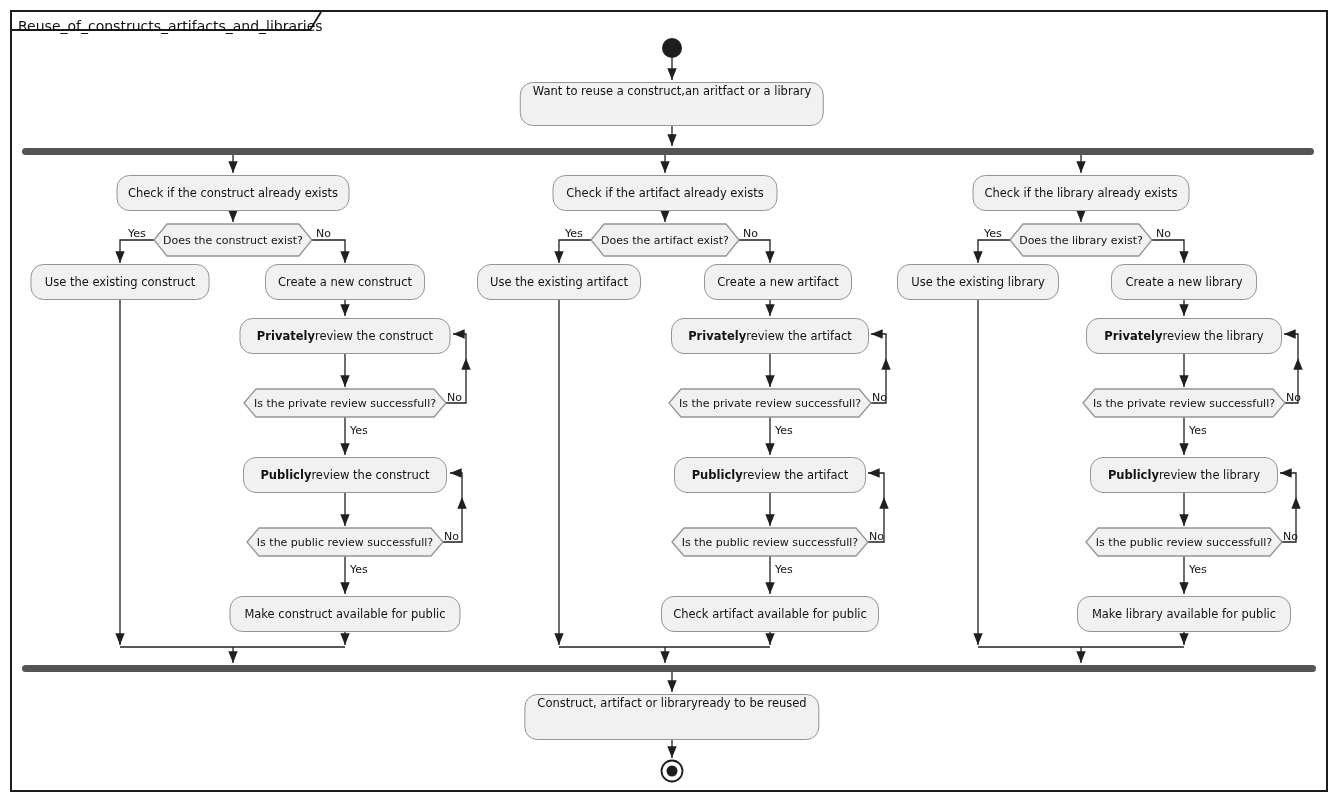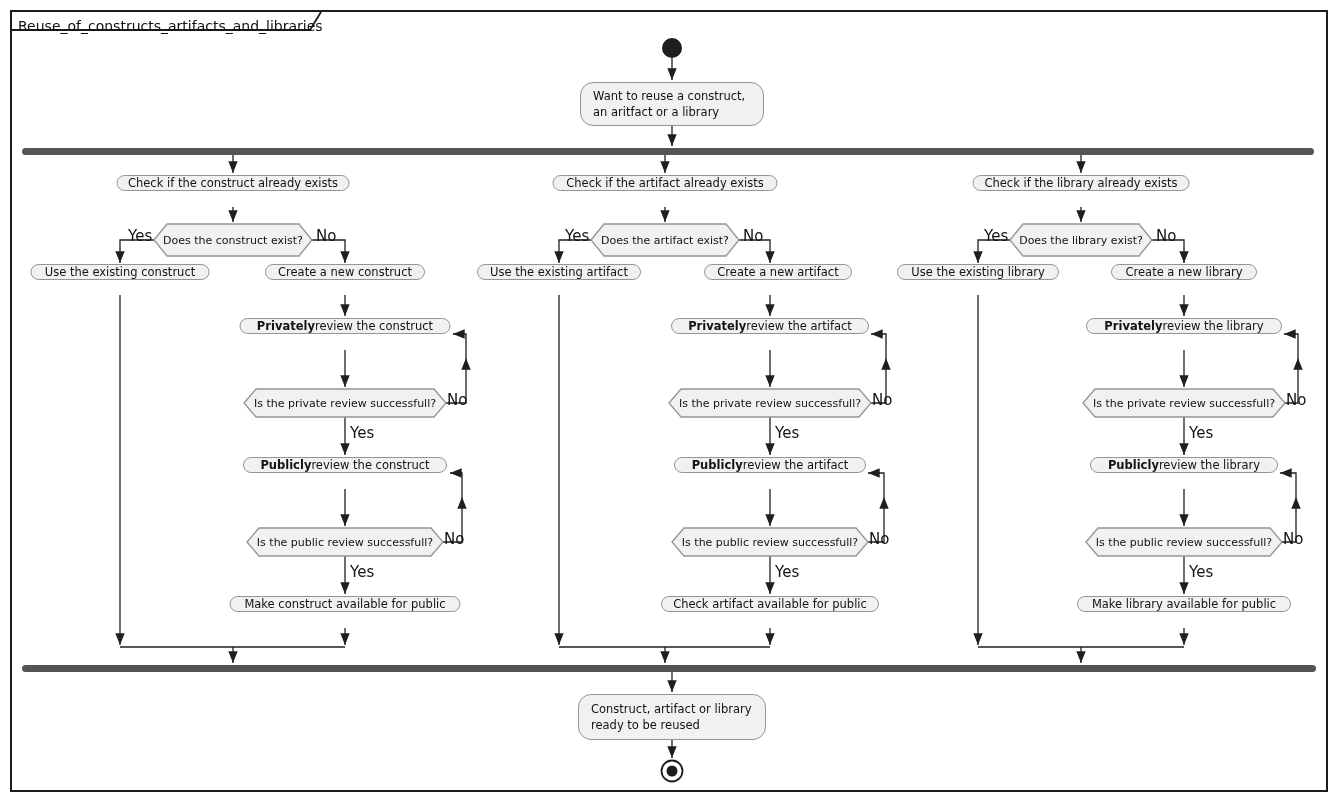--- a/index.html
+++ b/index.html
@@ -5,25 +5,25 @@
   html,body{margin:0;padding:0;}
   body{width:1336px;height:804px;background:#ffffff;position:relative;overflow:hidden;
        font-family:"DejaVu Sans", sans-serif;color:#131313;}
   .frame{position:absolute;left:10px;top:10px;width:1318px;height:782px;
          border:2px solid #1c1c1c;box-sizing:border-box;z-index:0;}
   .title{position:absolute;left:18px;top:18px;font-size:14px;color:#111;z-index:3;white-space:nowrap;}
   svg.layer{position:absolute;left:0;top:0;z-index:1;pointer-events:none;}
   .act{position:absolute;transform:translateX(-50%);background:#f1f1f1;
        border:1.5px solid #959595;border-radius:13px;display:flex;align-items:center;
        justify-content:center;font-size:11.5px;white-space:nowrap;padding:0 9px;
-       height:16px;box-sizing:border-box;z-index:2;}
-  .act.two{height:44px;flex-direction:column;align-items:flex-start;justify-content:center;
+       height:36px;box-sizing:border-box;z-index:2;}
+  .act.two{height:44px;flex-direction:row;align-items:flex-start;justify-content:center;
        line-height:16px;padding:0 12px;}
   .qtext{position:absolute;transform:translate(-50%,-50%);font-size:11px;z-index:2;white-space:nowrap;}
-  .lbl{position:absolute;font-size:15px;z-index:2;white-space:nowrap;}
+  .lbl{position:absolute;font-size:11px;z-index:2;white-space:nowrap;}
 </style>
 </head>
 <body>
 
 <div class="frame"></div>
 <span class="title">Reuse_of_constructs_artifacts_and_libraries</span>
 
 <svg class="layer" width="1336" height="804" viewBox="0 0 1336 804">
   <defs>
     <marker id="ah" viewBox="0 0 10 10" refX="10" refY="5" markerWidth="9" markerHeight="9" orient="auto">

